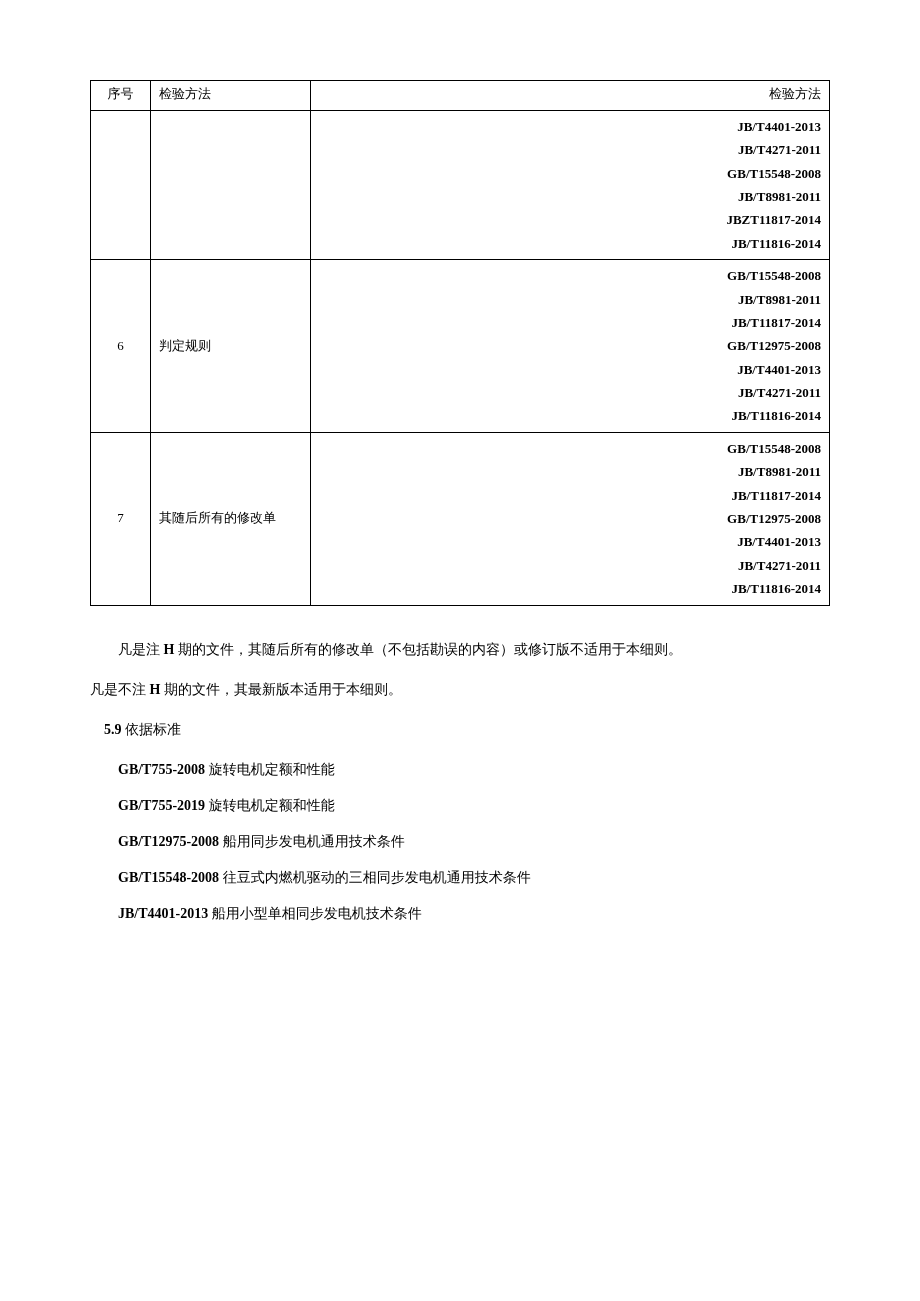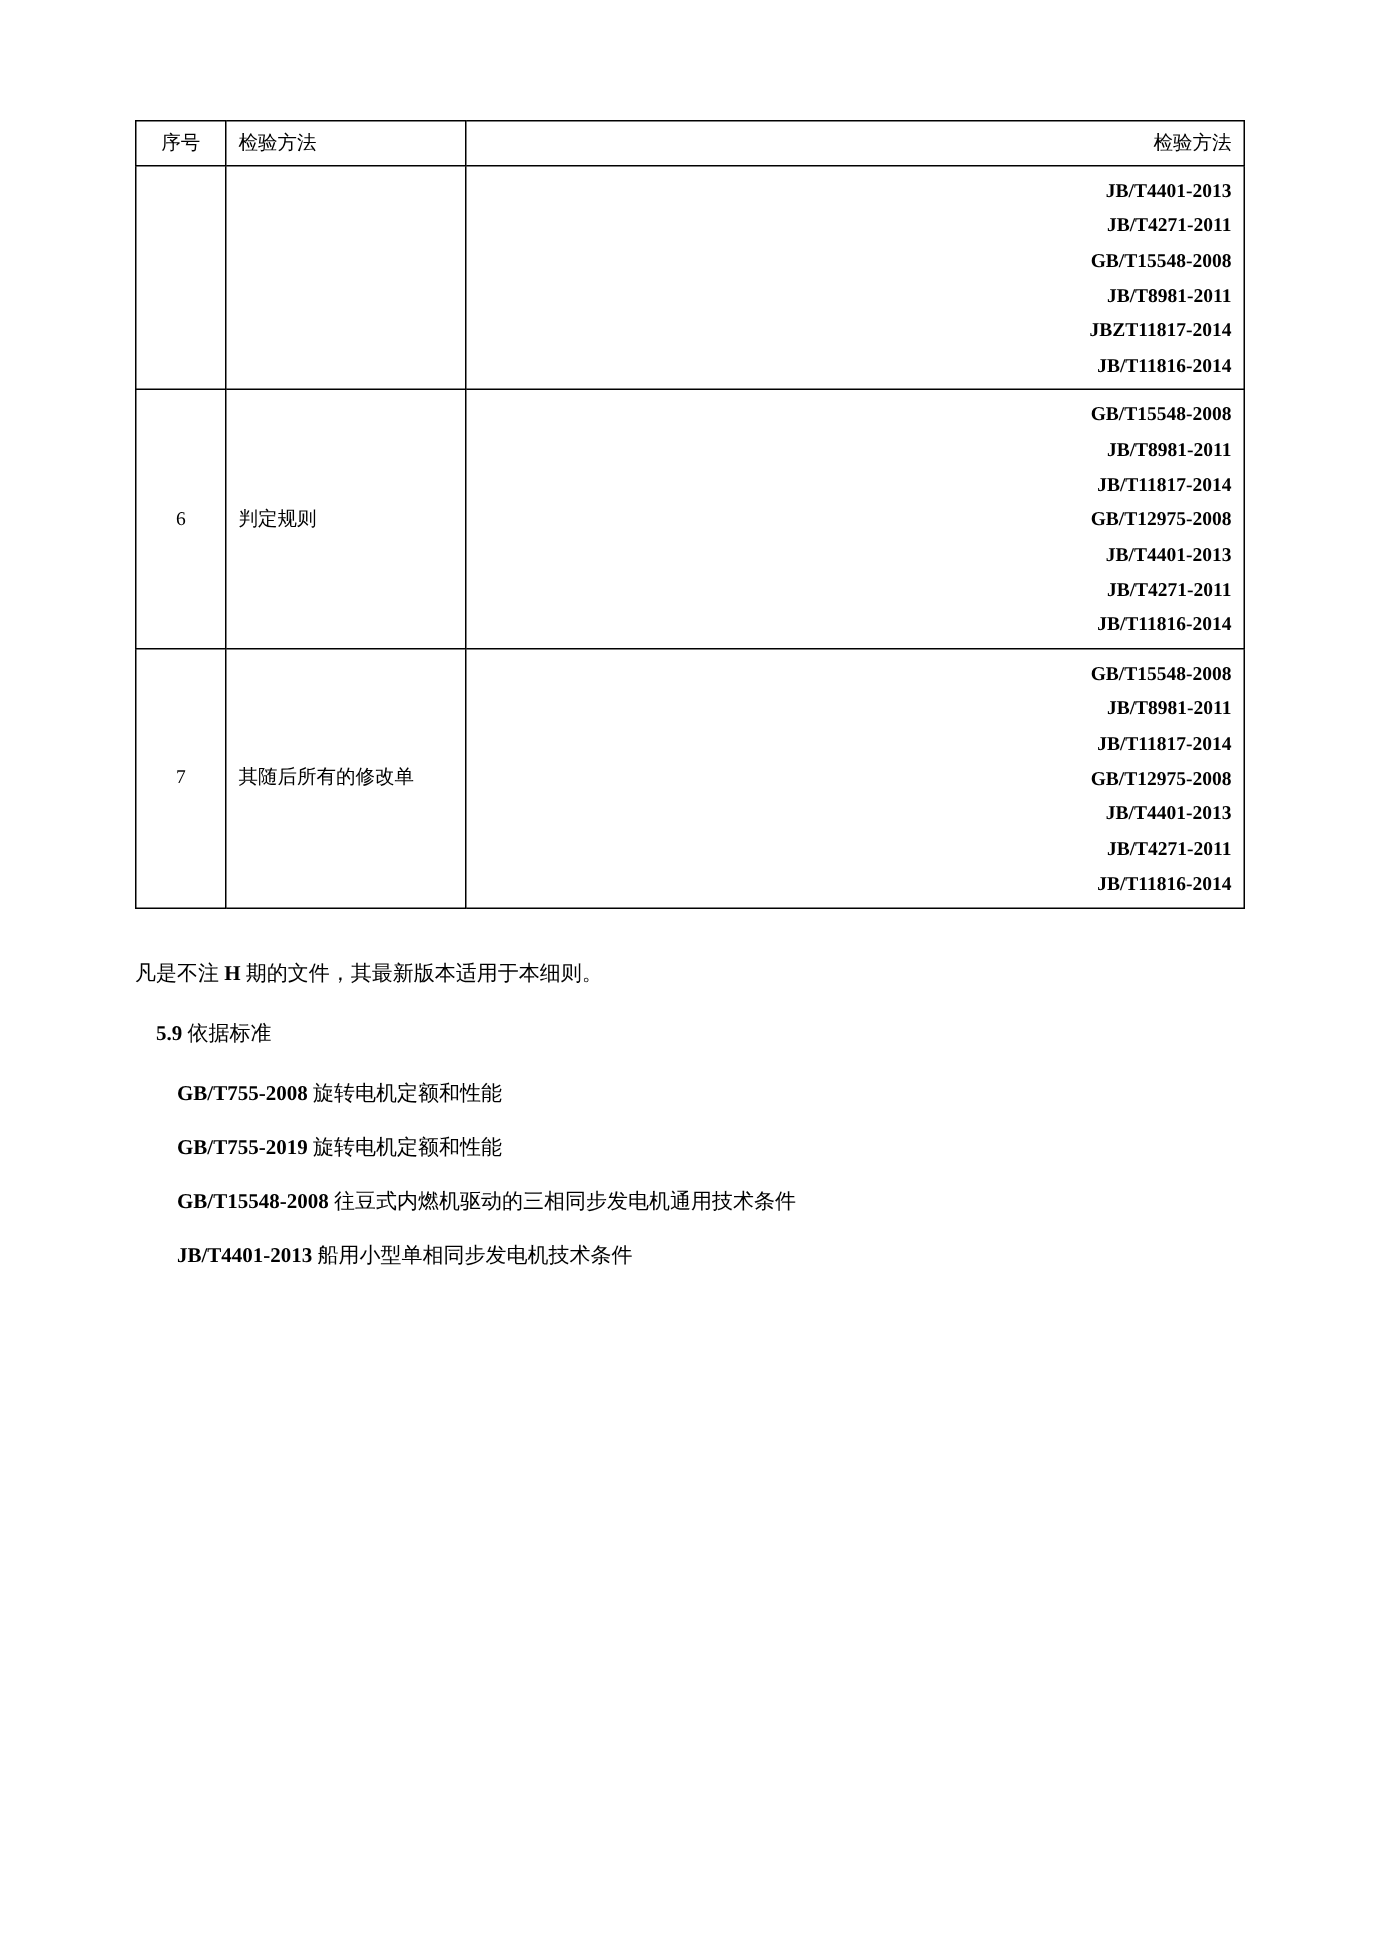--- a/index.html
+++ b/index.html
@@ -27,20 +27,21 @@
     th, td {
       border: 1px solid #000;
       padding: 4px 8px;
       font-size: 13px;
       vertical-align: middle;
     }
     th {
       font-weight: normal;
       text-align: center;
       height: 28px;
+      font-family: Liberation Mono, monospace;
     }
     .col-seq {
       width: 60px;
       text-align: center;
     }
     .col-item {
       width: 160px;
       text-align: left;
       padding-left: 8px;
     }
@@ -125,35 +126,41 @@
           <div class="method-line">GB/T12975-2008</div>
           <div class="method-line">JB/T4401-2013</div>
           <div class="method-line">JB/T4271-2011</div>
           <div class="method-line">JB/T11816-2014</div>
         </td>
       </tr>
     </tbody>
   </table>
 
 
+  <p class="para">
+    <span>凡是注</span><span class="bold serif"> H </span><span>期的文件，其随后所有的修改单（不包括勘误的内容）或修订版不适用于本细则。</span>
+  </p>
 
   <p class="para no-indent">
     <span>凡是不注</span><span class="bold serif"> H </span><span>期的文件，其最新版本适用于本细则。</span>
   </p>
 
 
   <p class="section-title">
     <span class="bold serif">5.9</span><span> 依据标准</span>
   </p>
 
   <p class="standard-item">
     <span class="bold serif">GB/T755-2008</span><span> 旋转电机定额和性能</span>
   </p>
   <p class="standard-item">
     <span class="bold serif">GB/T755-2019</span><span> 旋转电机定额和性能</span>
   </p>
   <p class="standard-item">
+    <span class="bold serif">GB/T12975-2008</span><span> 船用同步发电机通用技术条件</span>
+  </p>
+  <p class="standard-item">
     <span class="bold serif">GB/T15548-2008</span><span> 往豆式内燃机驱动的三相同步发电机通用技术条件</span>
   </p>
   <p class="standard-item">
     <span class="bold serif">JB/T4401-2013</span><span> 船用小型单相同步发电机技术条件</span>
   </p>
 </div>
 
 </body></html>

